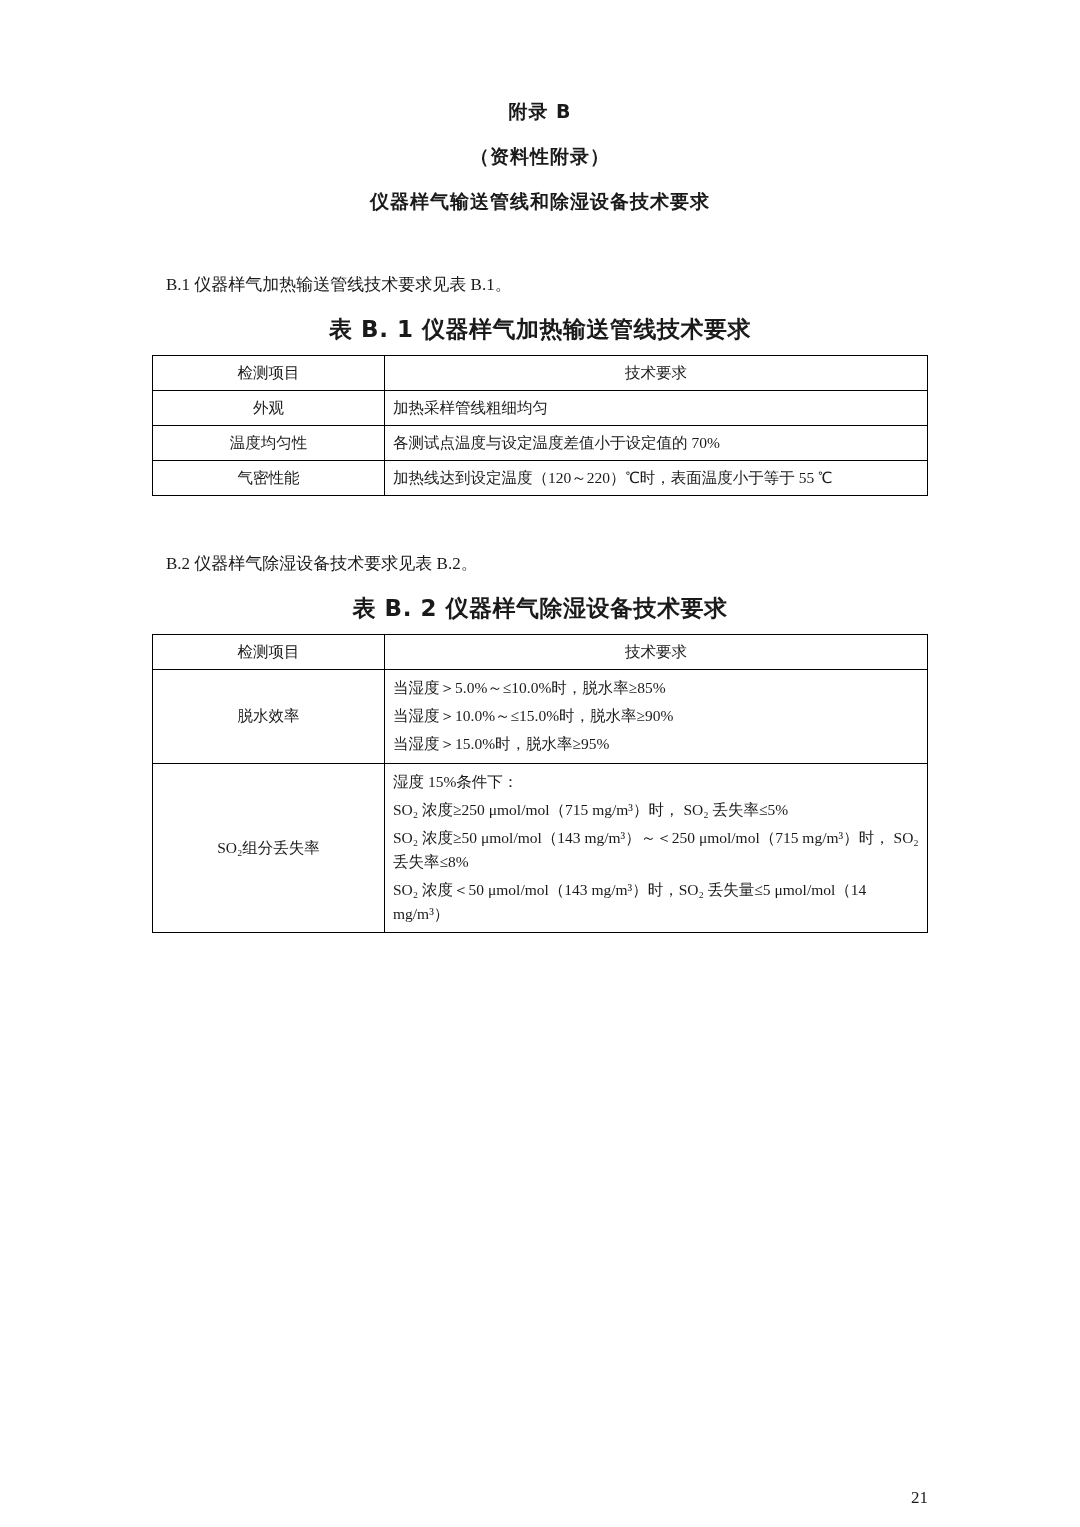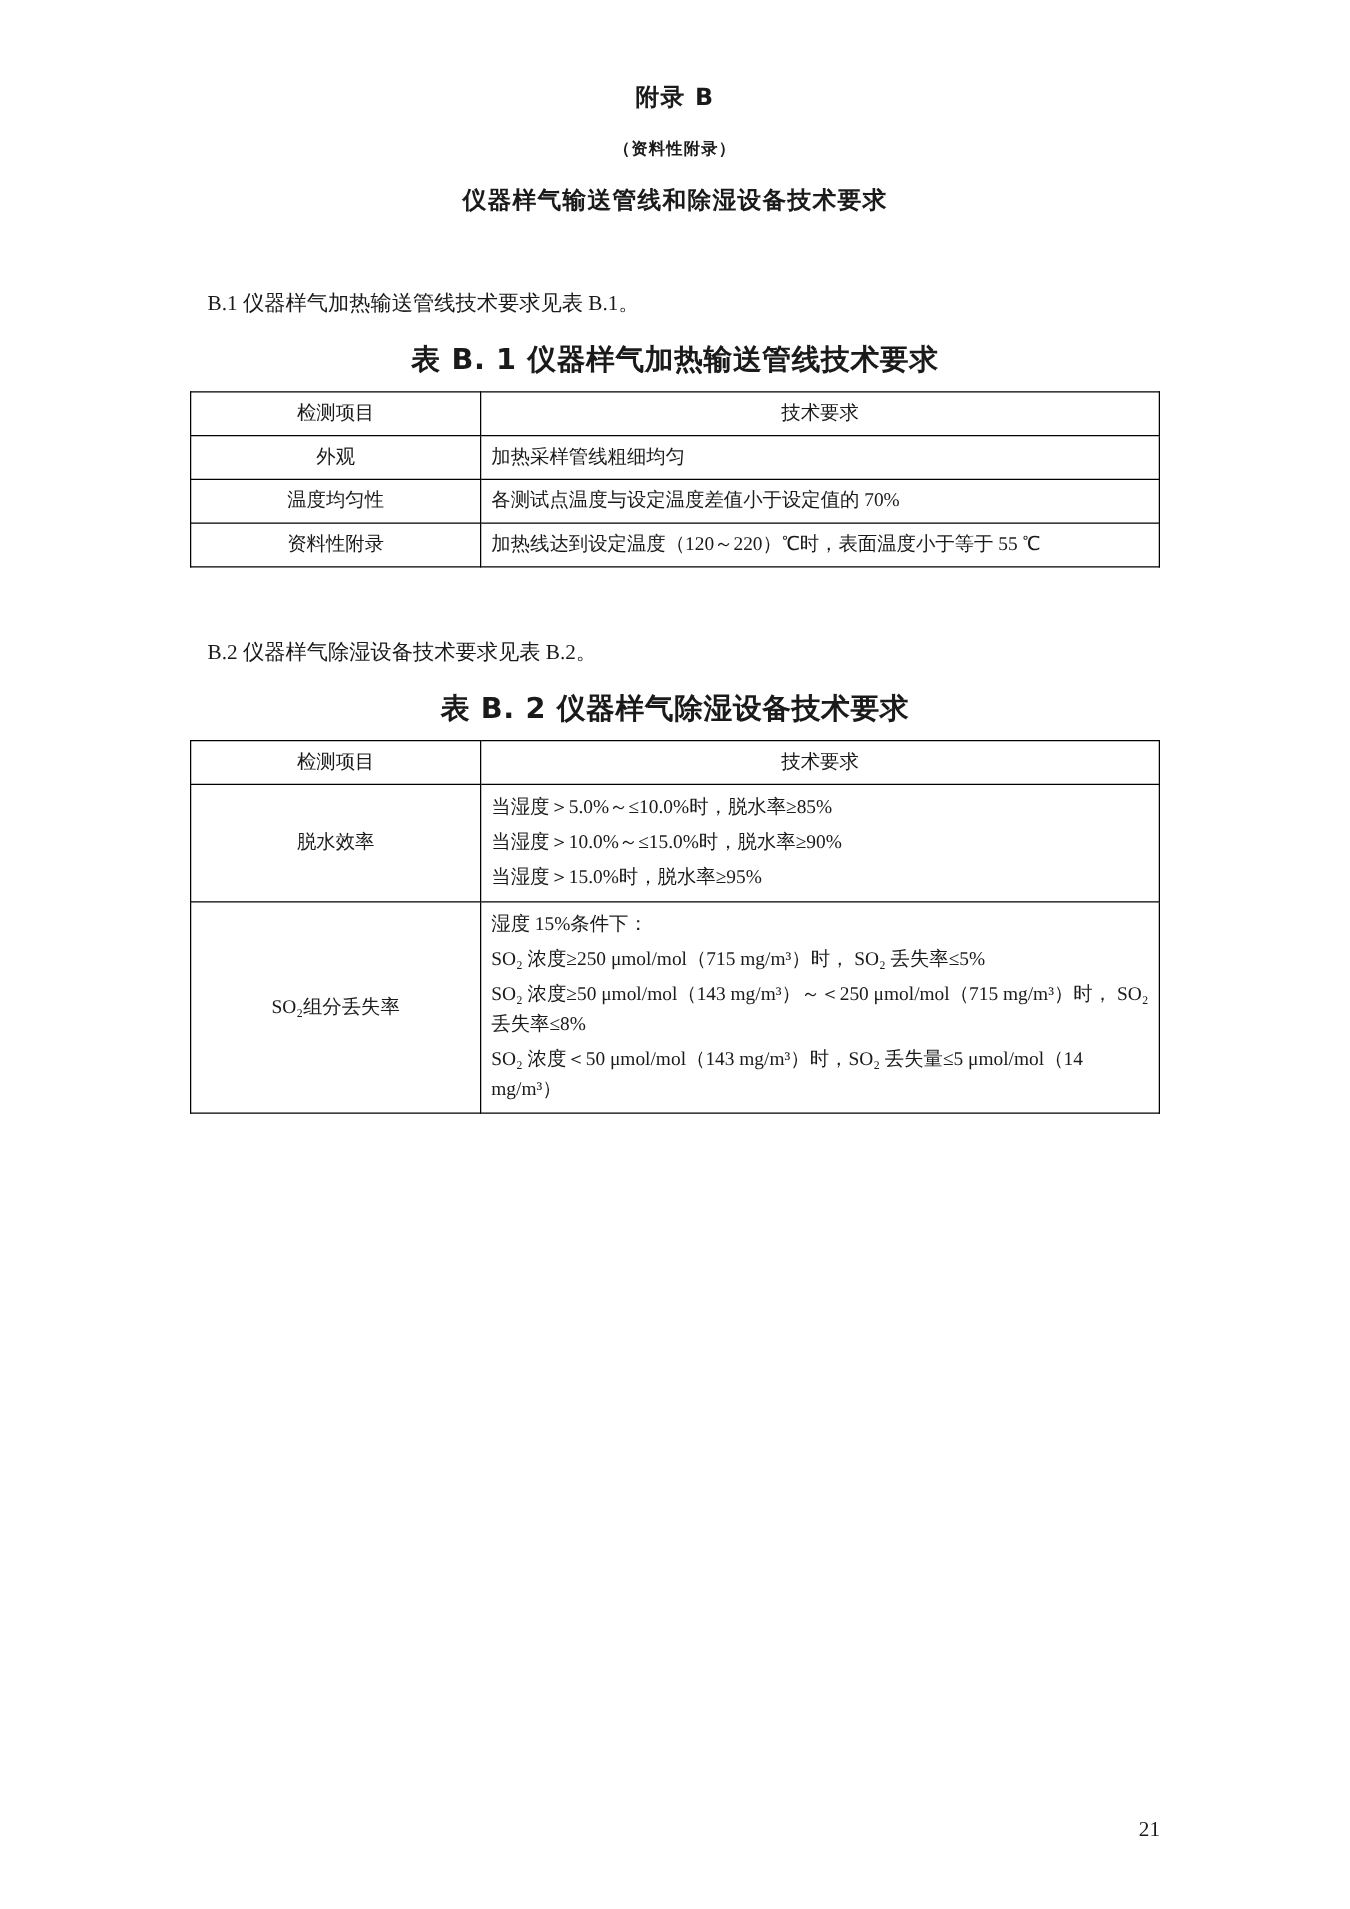--- a/index.html
+++ b/index.html
@@ -23,27 +23,27 @@
     padding: 0 152px;
   }
 
   
   .appendix-title {
     text-align: center;
     font-family: "DejaVu Sans", sans-serif;
     font-weight: bold;
     font-size: 19px;
     letter-spacing: 1px;
-    margin-top: 65px;
+    margin-top: 99px;
   }
   .appendix-sub {
     text-align: center;
     font-family: "DejaVu Sans", sans-serif;
     font-weight: bold;
-    font-size: 13px;
+    font-size: 19px;
     letter-spacing: 1px;
     margin-top: 19px;
   }
   .appendix-name {
     text-align: center;
     font-family: "DejaVu Sans", sans-serif;
     font-weight: bold;
     font-size: 19px;
     letter-spacing: 1px;
     margin-top: 19px;
@@ -128,21 +128,21 @@
       </tr>
       <tr>
         <td class="col-item">外观</td>
         <td class="col-req">加热采样管线粗细均匀</td>
       </tr>
       <tr>
         <td class="col-item">温度均匀性</td>
         <td class="col-req">各测试点温度与设定温度差值小于设定值的 70%</td>
       </tr>
       <tr>
-        <td class="col-item">资料性附录</td>
+        <td class="col-item">气密性能</td>
         <td class="col-req">加热线达到设定温度（120～220）℃时，表面温度小于等于 55 ℃</td>
       </tr>
     </tbody>
   </table>
 
   <div class="section-para second">B.2 仪器样气除湿设备技术要求见表 B.2。</div>
   <div class="table-caption">表 B. 2   仪器样气除湿设备技术要求</div>
 
   <table class="doc-table">
     <tbody>

